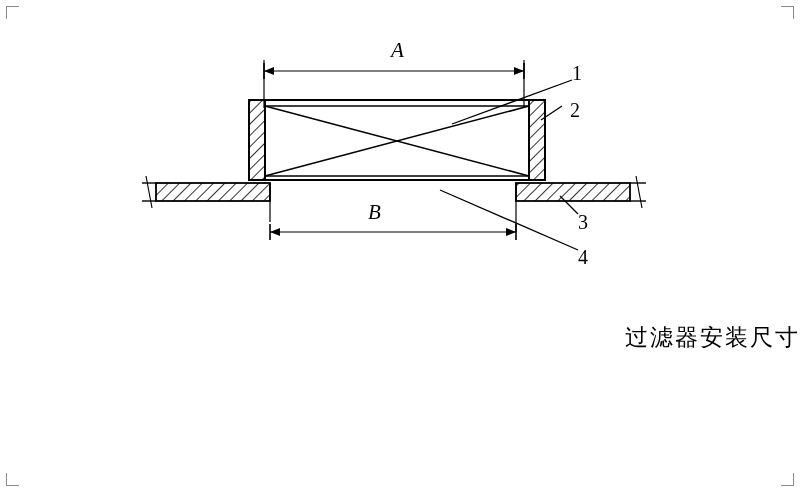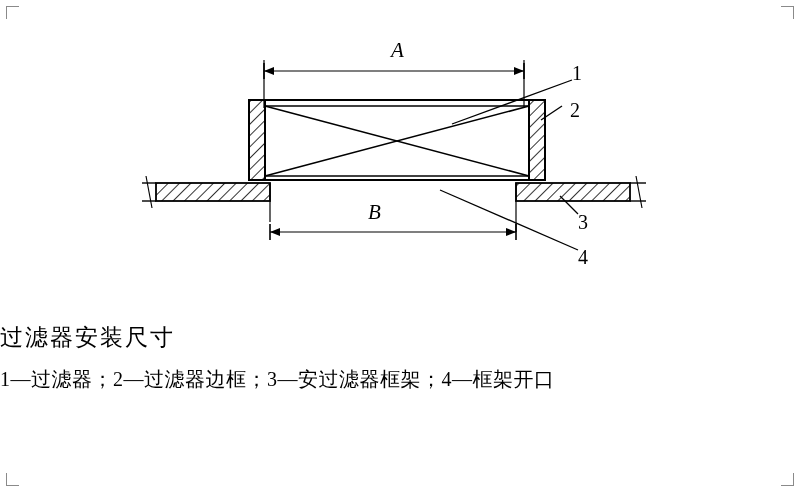--- a/index.html
+++ b/index.html
@@ -24,21 +24,21 @@
   #drawing-svg {
     position: absolute;
     left: 0; top: 0;
     width: 800px;
     height: 492px;
   }
   .caption-block {
     position: absolute;
     left: 0;
     width: 800px;
-    text-align: left;
+    text-align: right;
   }
   .caption-title {
     top: 322px;
     font-size: 23px;
     letter-spacing: 2px;
   }
   .caption-legend {
     top: 366px;
     font-size: 20px;
     letter-spacing: 0.5px;
@@ -161,16 +161,15 @@
   <div style="position:absolute; left:572px; top:62px;" class="lbl">1</div>
 
   <div style="position:absolute; left:570px; top:99px;" class="lbl">2</div>
 
   <div style="position:absolute; left:578px; top:211px;" class="lbl">3</div>
 
   <div style="position:absolute; left:578px; top:246px;" class="lbl">4</div>
 
   <div class="caption-block caption-title">过滤器安装尺寸</div>
 
-  <div class="caption-block caption-legend">1—过滤器；2—过滤器边框；3—安过滤器框架；4—框架开口</div>
 
 
 </div>
 
 </body></html>

